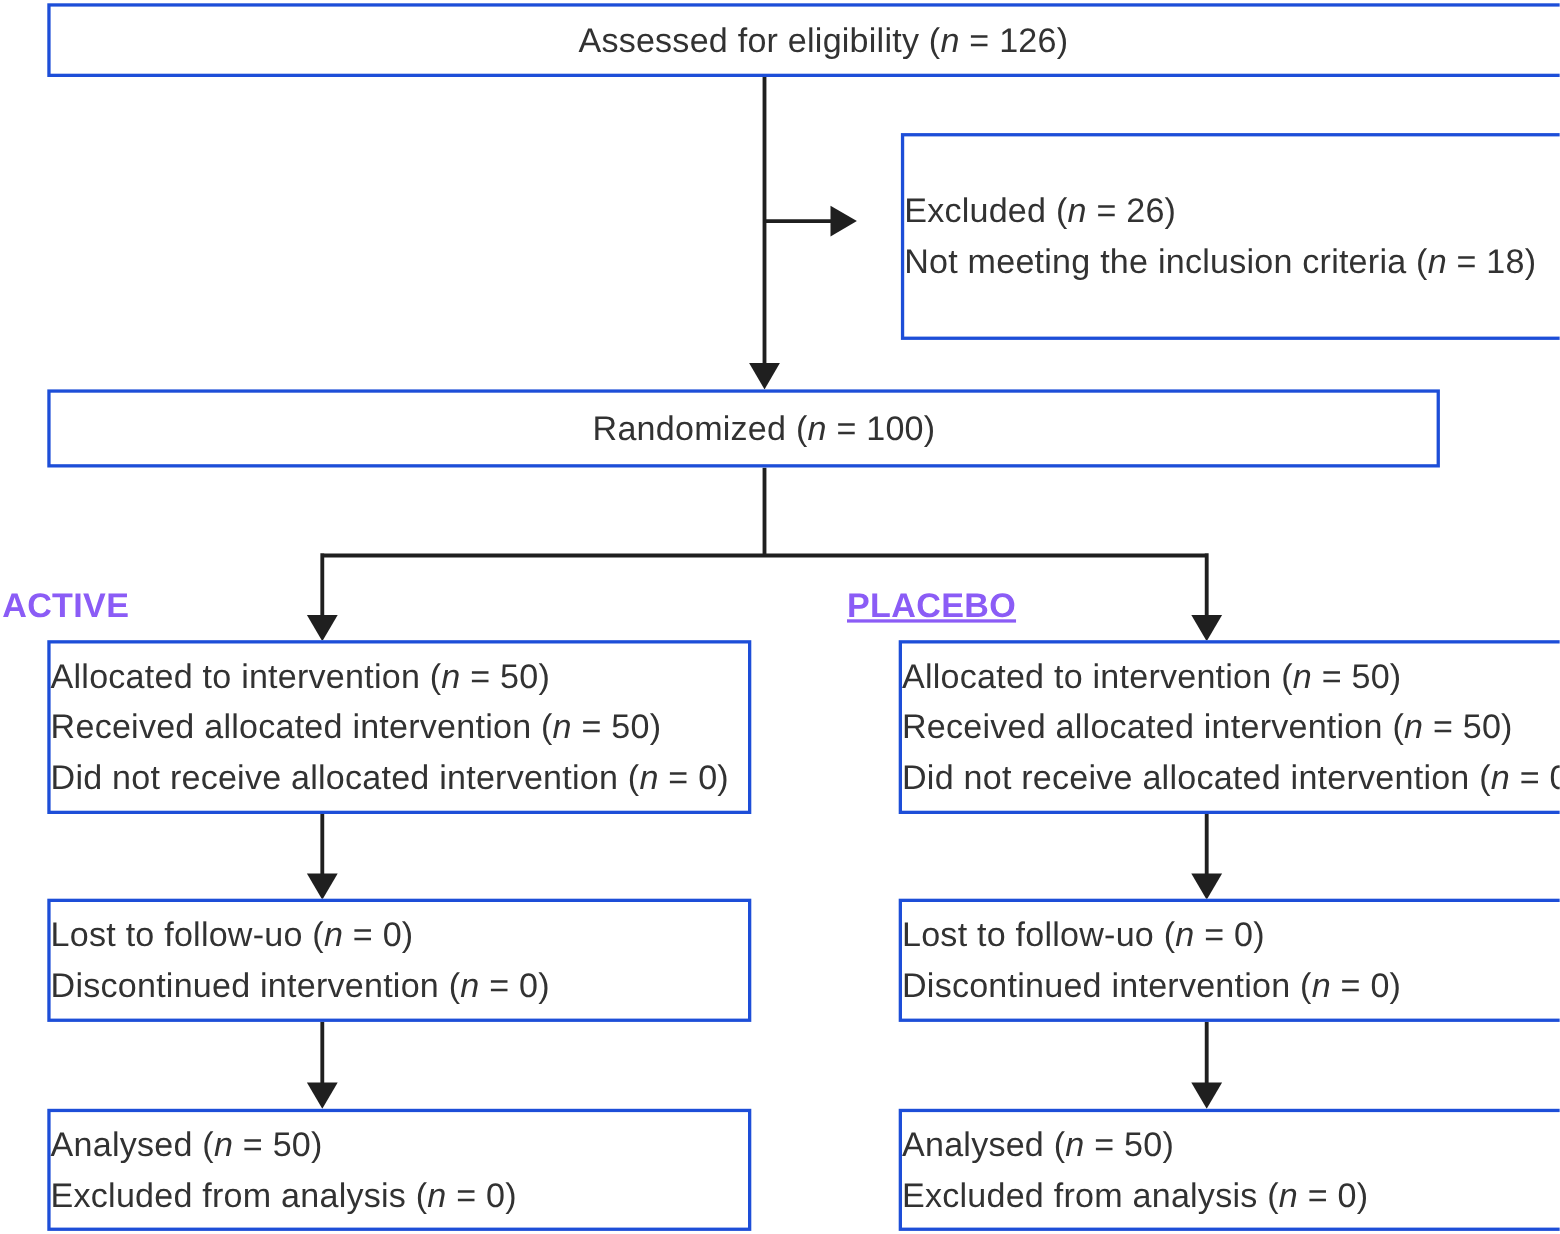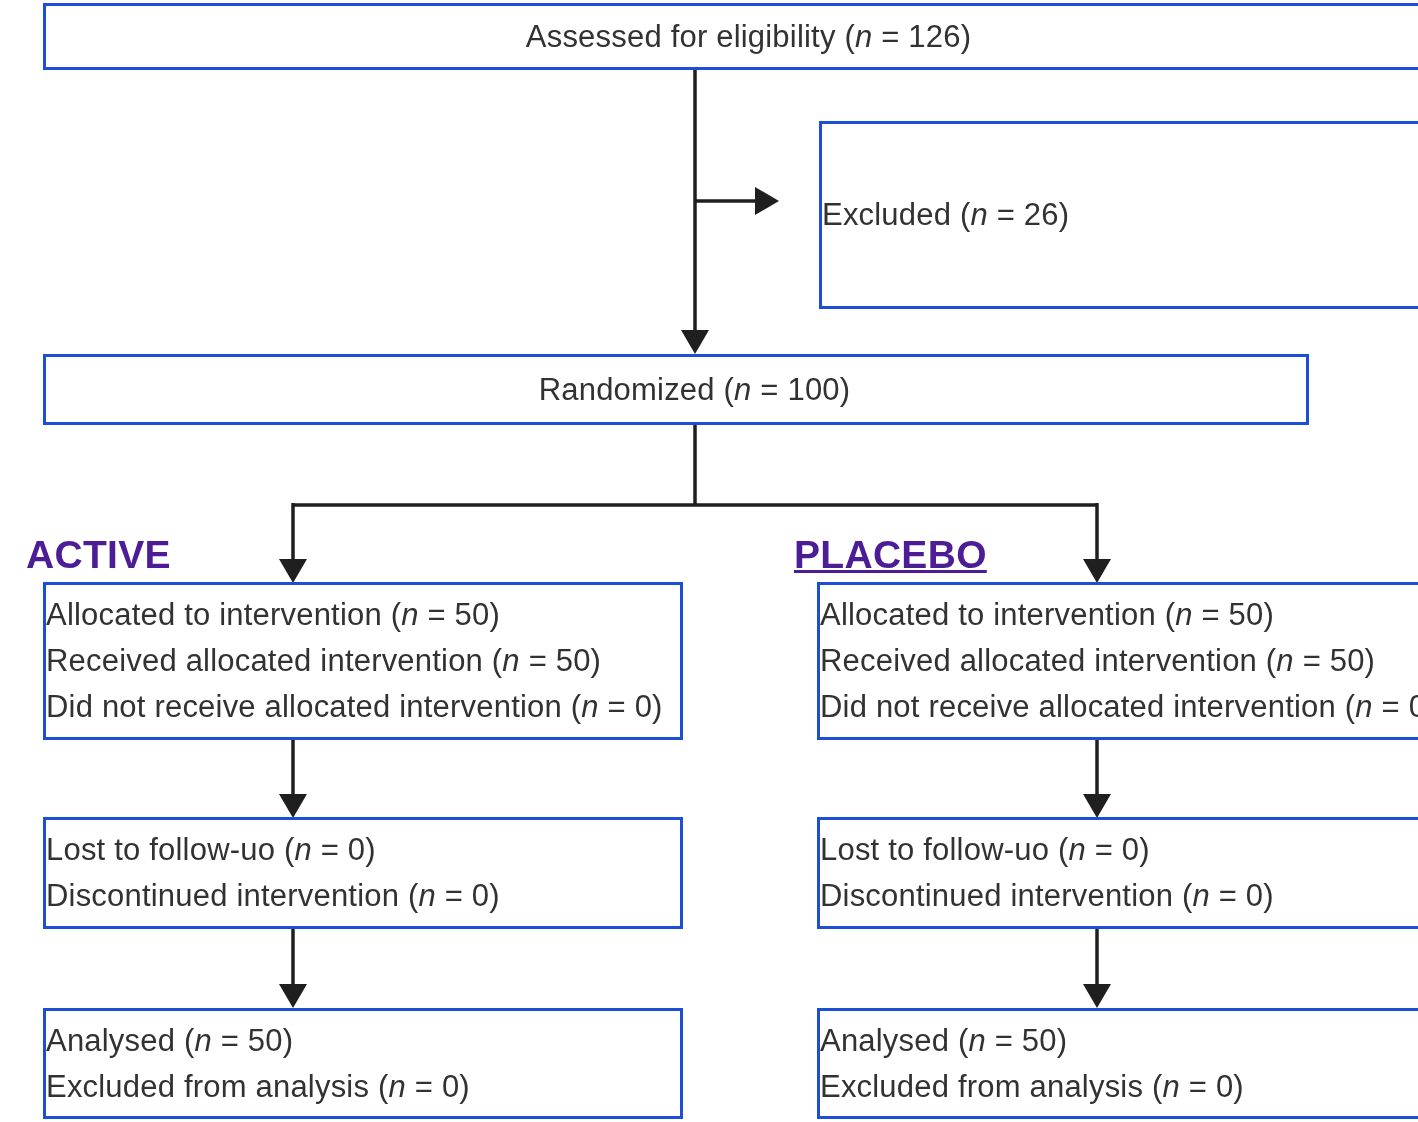--- a/index.html
+++ b/index.html
@@ -29,26 +29,25 @@
     font-size: 31px;
     line-height: 46px;
     letter-spacing: 0.2px;
     margin-left: 40px;
   }
   .box.left-text   { align-items: flex-start; text-align: left; padding-right: 10px; }
   .box.center-text { align-items: center; text-align: center; padding: 0 10px; }
   .box i { font-style: italic; }
   .arm-label {
     position: absolute;
-    font-size: 39px;
+    font-size: 31px;
     font-weight: bold;
-    color: #4c1d95;
+    color: #8b5cf6;
     letter-spacing: 0.3px;
     white-space: nowrap;
-    margin-left: 24px;
   }
   
   #box-eligibility    { left: 3px;   top: 3px;    width: 1411px; height: 67px;  }
   #box-excluded       { left: 779px; top: 121px;  width: 607px;  height: 188px; }
   #box-randomized     { left: 3px;   top: 354px;  width: 1266px; height: 71px; padding-left: 47px;  }
   #box-alloc-active   { left: 3px;   top: 582px;  width: 640px;  height: 158px; }
   #box-alloc-placebo  { left: 777px; top: 582px;  width: 638px;  height: 158px; }
   #box-follow-active  { left: 3px;   top: 817px;  width: 640px;  height: 112px; }
   #box-follow-placebo { left: 777px; top: 817px;  width: 638px;  height: 112px; }
   #box-anal-active    { left: 3px;   top: 1008px; width: 640px;  height: 111px; }
@@ -83,20 +82,21 @@
     <path d="M1097 929 V986" stroke="#1f1f1f" stroke-width="3.5" fill="none"></path>
     <path d="M1083 984 h28 l-14 24 Z" fill="#1f1f1f"></path>
   </svg>
 
   <div id="box-eligibility" class="box center-text">
       <div>Assessed for eligibility (<i>n</i> = 126)</div>
     </div>
 
   <div id="box-excluded" class="box left-text">
       <div>Excluded (<i>n</i> = 26)</div>
+      <div>Not meeting the inclusion criteria (<i>n</i> = 18)</div>
     </div>
 
   <div id="box-randomized" class="box center-text">
       <div>Randomized (<i>n</i> = 100)</div>
     </div>
 
   <div id="label-active" class="arm-label">ACTIVE</div>
 
   <div id="label-placebo" class="arm-label">PLACEBO</div>
 

